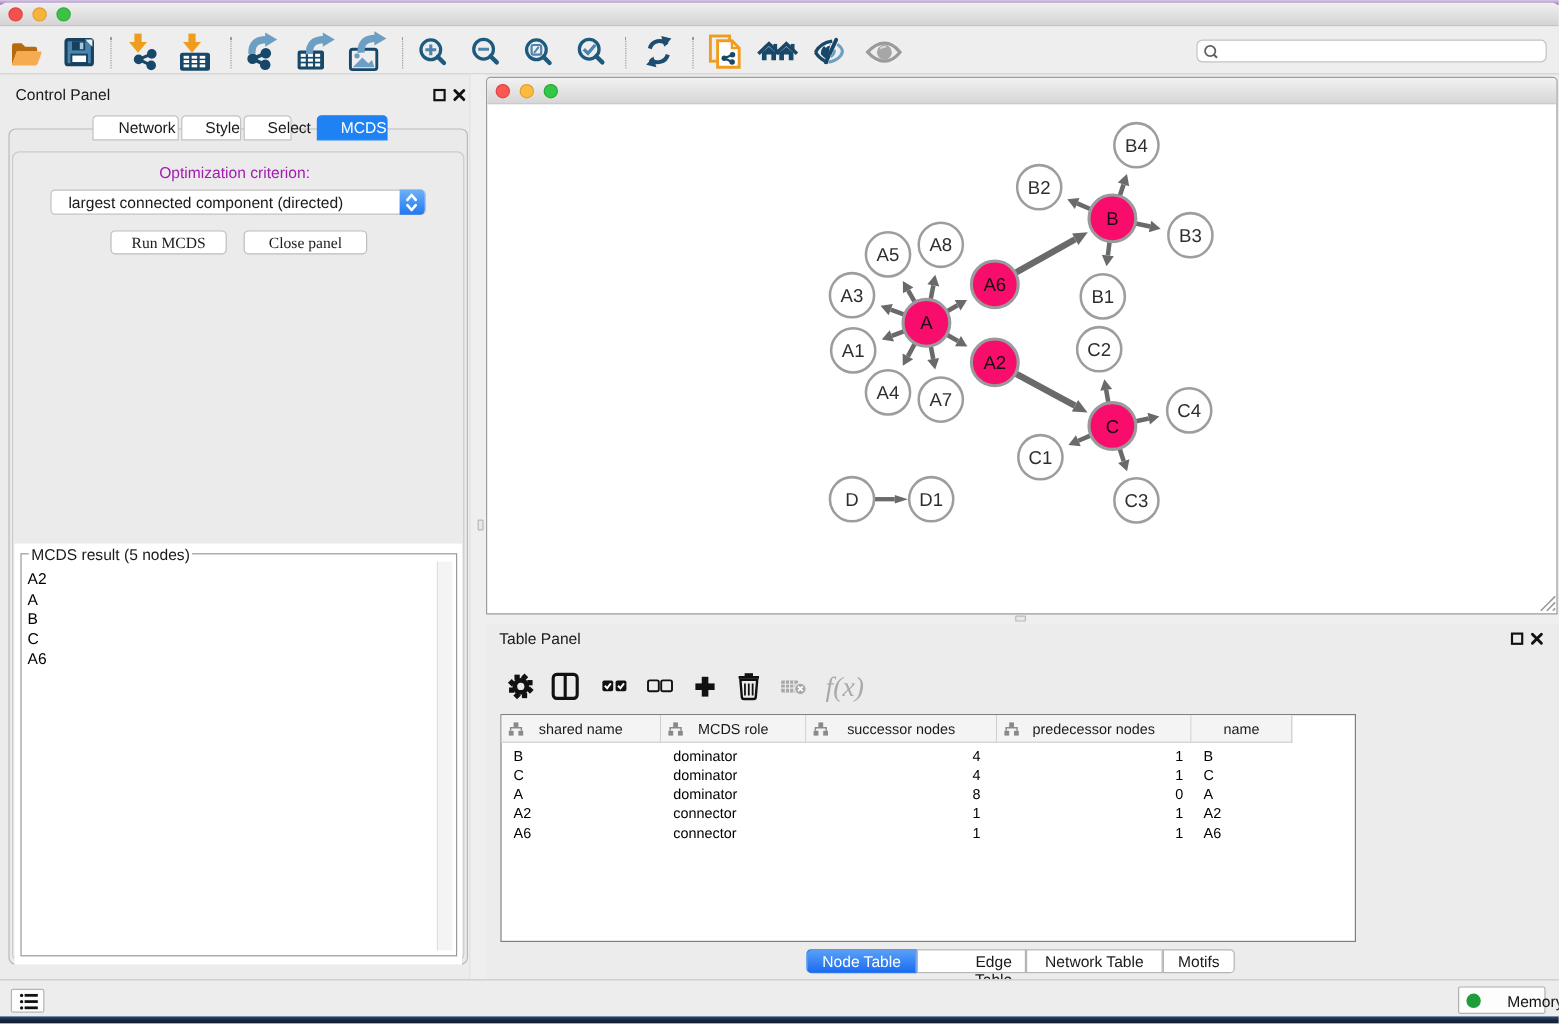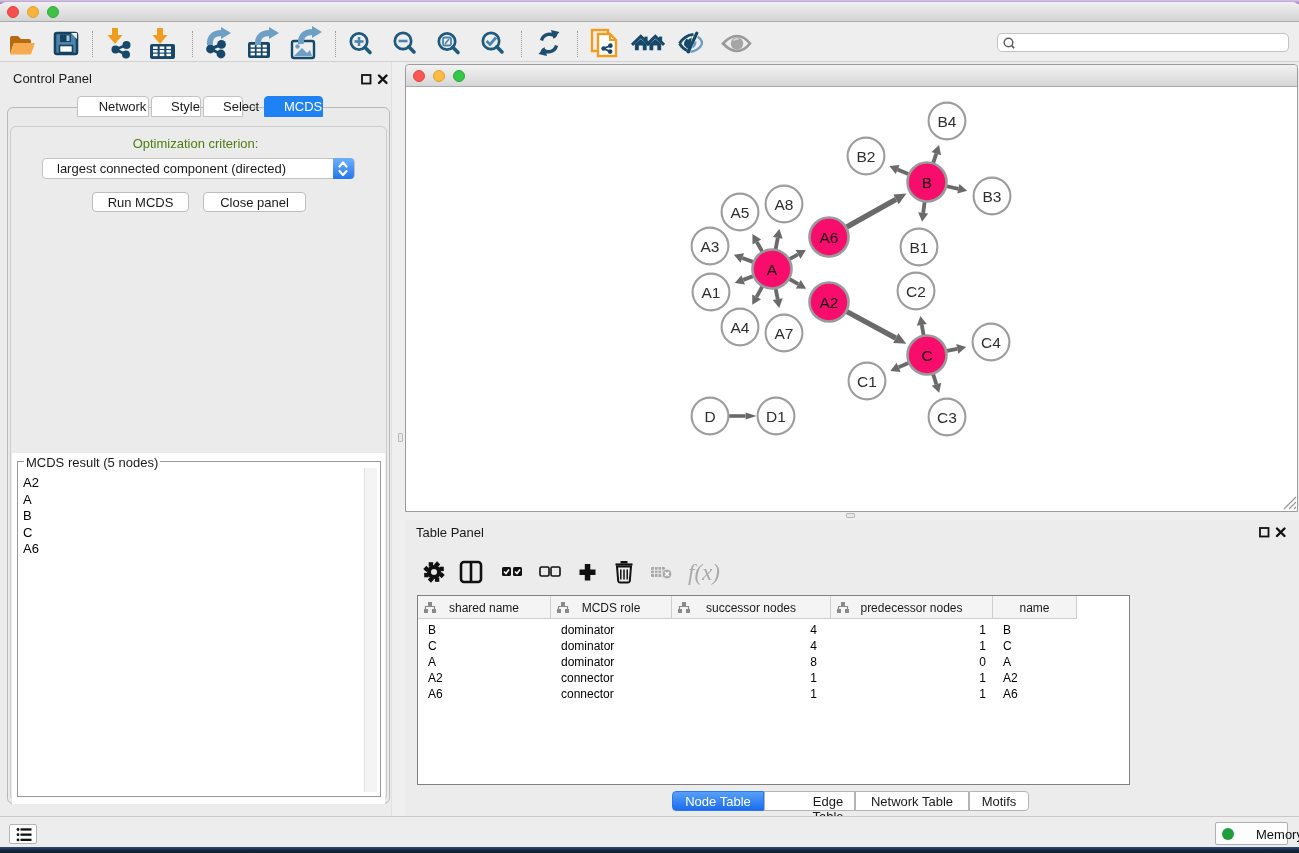--- a/index.html
+++ b/index.html
@@ -11,25 +11,25 @@
 #titlebar { left:0; top:2px; width:1299px; height:20px; background:linear-gradient(#f0f0f0,#d4d4d4); border-radius:6px 6px 0 0; border-bottom:1px solid #ababab; }
 #titlebar .title { position:absolute; left:0; right:0; top:2px; text-align:center; font-size:13px; color:#404040; }
 .tl { position:absolute; top:6px; width:12px; height:12px; border-radius:50%; }
 #toolbar { left:0; top:22px; width:1299px; height:40px; background:#eeeeee; border-bottom:1px solid #d2d2d2; }
 .vsep { position:absolute; top:9px; height:26px; width:0; border-left:1px dotted #9a9a9a; }
 #searchbox { position:absolute; left:997px; top:11px; width:292px; height:19px; background:#fff; border:1px solid #c3c3c3; border-radius:5px; }
 #cp-title { left:13px; top:71px; font-size:13px; color:#1a1a1a; }
 #cp-outer { left:7px; top:107px; width:383px; height:697px; border:1px solid #b9b9b9; border-radius:6px; background:#eaeaea; }
 #cp-inner { left:10px; top:126px; width:377px; height:675px; border:1px solid #cccccc; border-radius:6px; background:#ebebeb; }
 .tab { position:absolute; top:96px; height:21px; background:#fff; border:1px solid #c2c2c2; border-radius:4px 4px 0 0; font-size:13px; color:#1a1a1a; text-align:center; padding-top:2px;padding-left:19px; }
-#opt-label { left:0; top:136px; width:391px; text-align:center; font-size:13px; color:#4d7c0f; }
+#opt-label { left:0; top:136px; width:391px; text-align:center; font-size:13px; color:#a21caf; }
 #dropdown { left:42px; top:158px; width:313px; height:21px; background:#fff; border:1px solid #c2c2c2; border-radius:4px; }
 #dropdown .txt { position:absolute; left:14px; top:2px; font-size:13px; color:#1a1a1a; }
 #dropdown .ctrl { position:absolute; right:0px; top:-1px; width:21px; height:21px; background:linear-gradient(#6eb1f9,#2377ee); border-radius:0 4px 4px 0; }
-.btn { position:absolute; background:#fff; border:1px solid #bdbdbd; border-radius:4px; font-size:13px; color:#1a1a1a; text-align:center; }
+.btn { position:absolute; background:#fff; border:1px solid #bdbdbd; border-radius:4px; font-size:13px; color:#1a1a1a; text-align:center;font-family:Liberation Serif, serif; }
 #result-white { left:12px; top:453px; width:373px; height:351px; background:#fff; }
 #result-box { left:17px; top:461px; width:364px; height:336px; border:1px solid #9a9a9a; }
 #result-legend { left:24px; top:455px; font-size:13px; color:#1a1a1a; background:#fff; padding:0 2px; }
 #result-scroll { left:364px; top:468px; width:13px; height:324px; background:#f4f4f4; border-left:1px solid #e0e0e0; }
 .ritem { position:absolute; left:23px; font-size:13px; color:#000; }
 
 #gwin { left:405px; top:64px; width:893px; height:448px; background:#fff; border:1px solid #9c9c9c; border-radius:4px 4px 0 0; }
 #gtitle { position:absolute; left:0; top:0; width:100%; height:22px; background:linear-gradient(#f2f2f2,#d6d6d6); border-bottom:1px solid #ababab; border-radius:4px 4px 0 0; }
 #gtitle .title { position:absolute; left:0; right:0; top:3px; text-align:center; font-size:13px; font-weight:bold; color:#333; }
 

